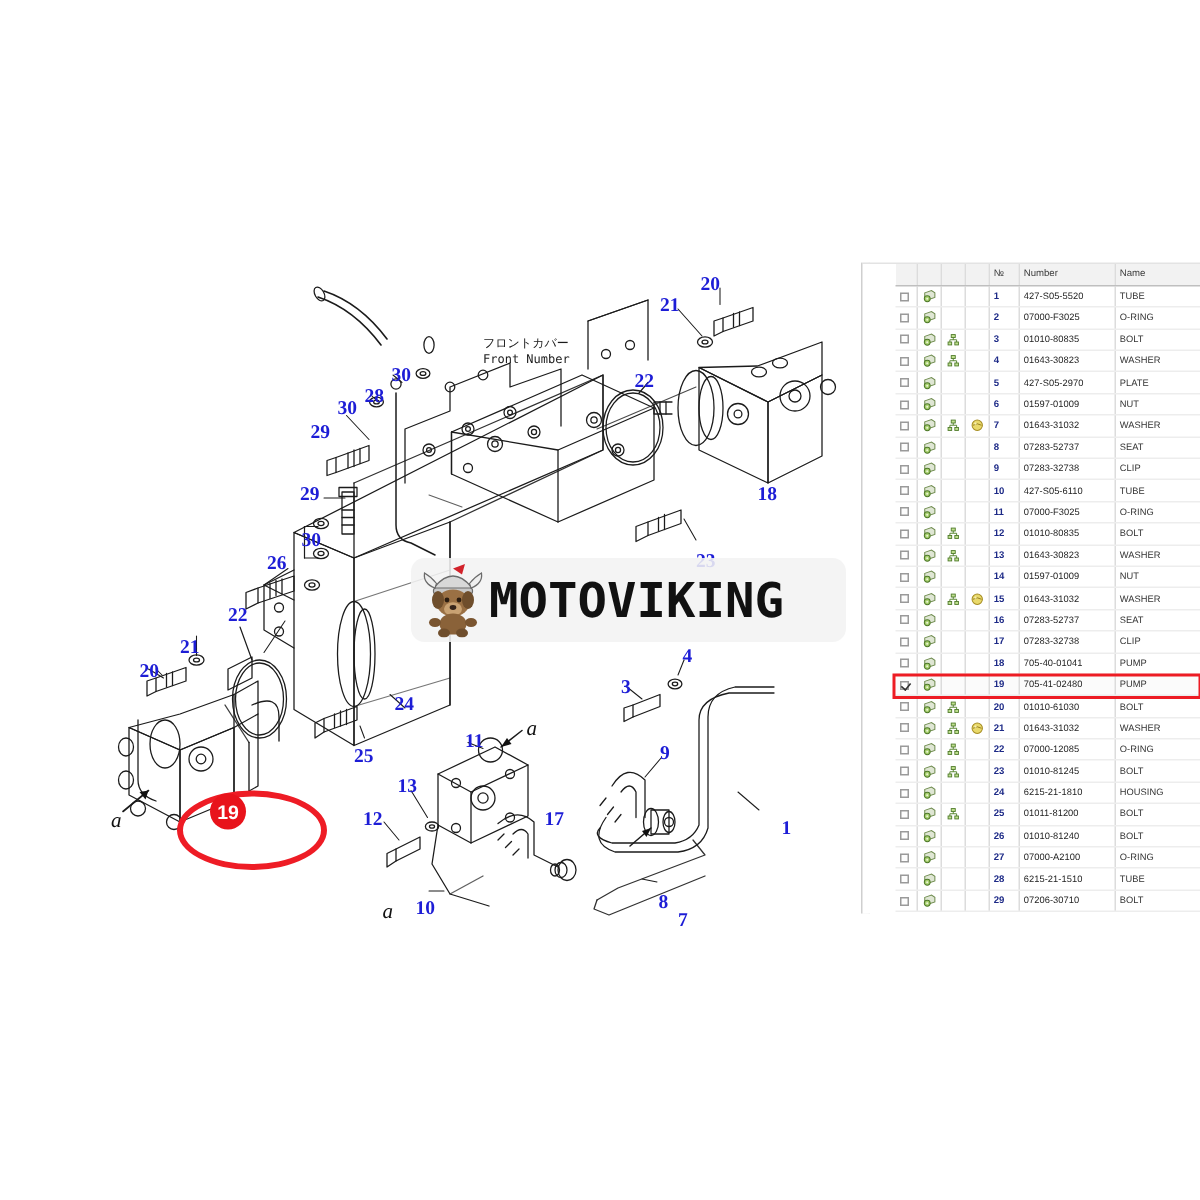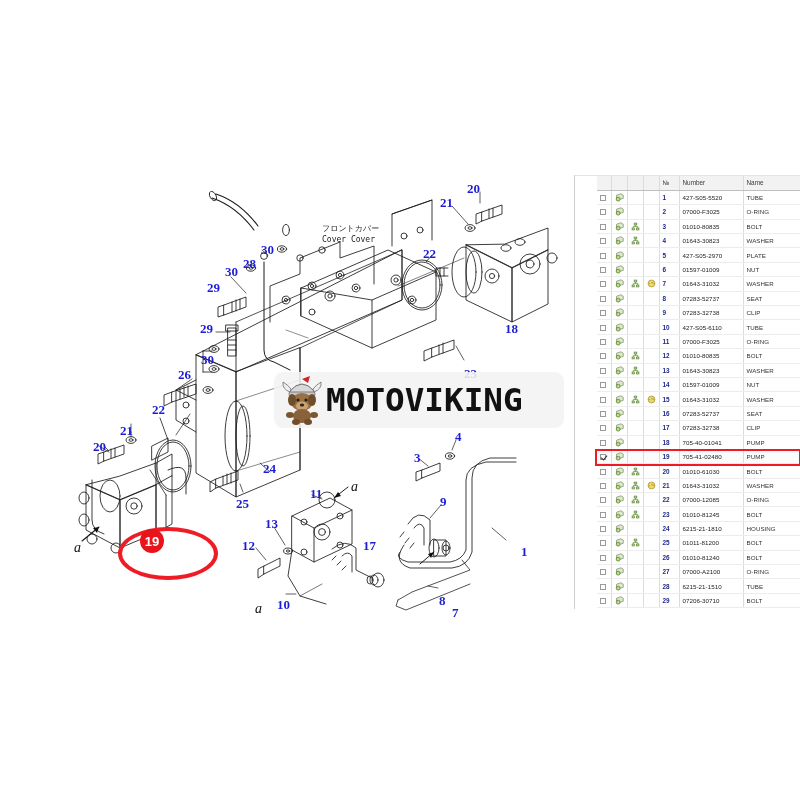--- a/index.html
+++ b/index.html
@@ -447,21 +447,21 @@
         <path d="M192 379 L176 390" stroke-width="0.7"></path>
         <path d="M131 433 L131 424" stroke-width="0.7"></path>
         <path d="M108 450 L104 446" stroke-width="0.7"></path>
         <path d="M270 472 L260 463" stroke-width="0.7"></path>
         <path d="M308 338 L286 330" stroke-width="0.7" opacity="0.7"></path>
       </g>
     </svg>
 
     <div id="front-cover-label">
       <div>フロントカバー</div>
-      <div>Cover Cover</div>
+      <div>Front Number</div>
     </div>
 
     <div id="labels-layer">
         <div class="dlabel" style="left: 467px; top: 182px;">20</div>
         <div class="dlabel" style="left: 440px; top: 196px;">21</div>
         <div class="dlabel" style="left: 423px; top: 247px;">22</div>
         <div class="dlabel" style="left: 505px; top: 322px;">18</div>
         <div class="dlabel" style="left: 261px; top: 243px;">30</div>
         <div class="dlabel" style="left: 243px; top: 257px;">28</div>
         <div class="dlabel" style="left: 225px; top: 265px;">30</div>

